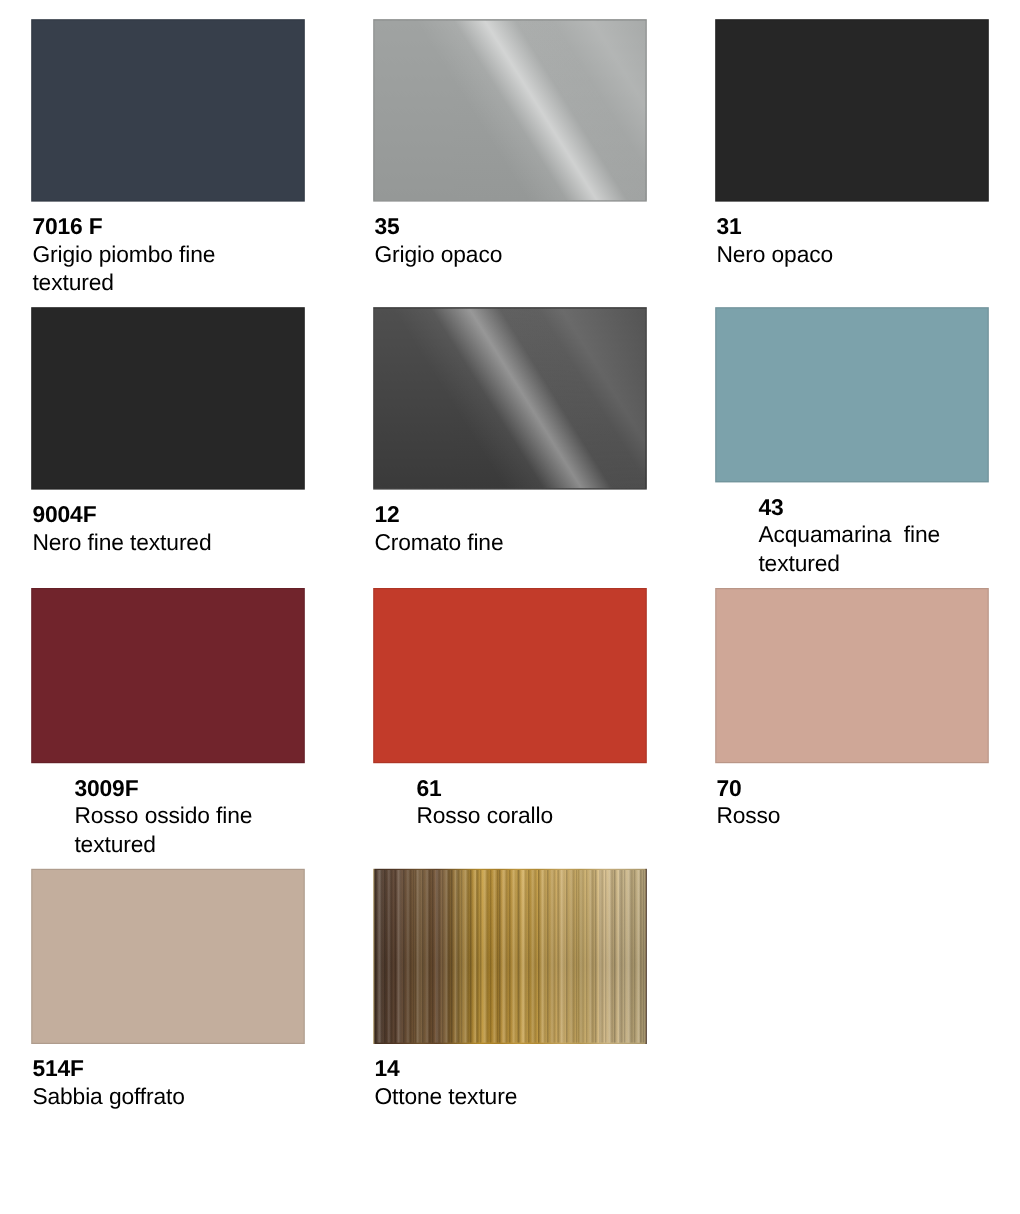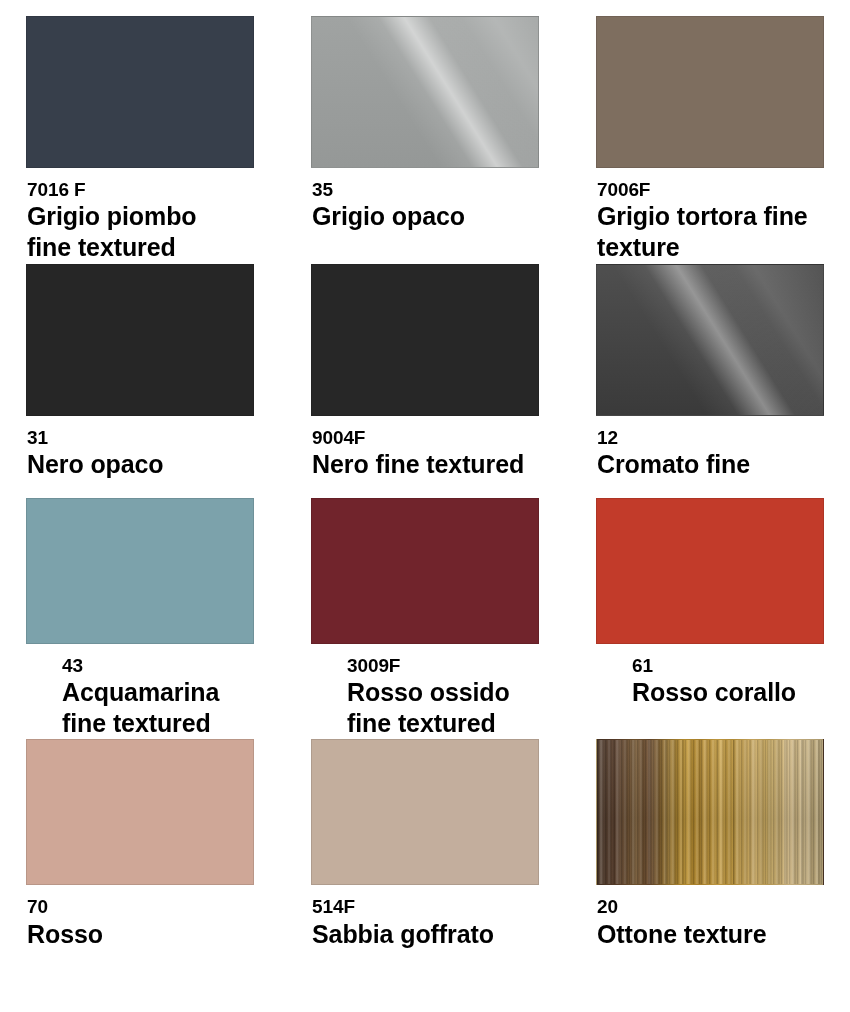--- a/index.html
+++ b/index.html
@@ -68,22 +68,22 @@
 
   .swatch-code {
     font-size: 19px;
     font-weight: bold;
     line-height: 1.22;
     letter-spacing: -0.1px;
     white-space: pre;
   }
 
   .swatch-name {
-    font-size: 25px;
-    font-weight: bold;
+    font-size: 19px;
+    font-weight: normal;
     line-height: 1.25;
     letter-spacing: -0.1px;
     max-width: 215px;
     white-space: pre-wrap;
   }
 
   .row-1 .swatch-meta { min-height: 78px; }
   .row-2 .swatch-meta { min-height: 72px; }
   .row-3 .swatch-meta { min-height: 78px; margin-left: 35px; }
   .row-4 .swatch-meta { min-height: 60px; }
@@ -105,27 +105,20 @@
     <div class="swatch-cell row-1">
       <div class="swatch-chip" id="chip-1" style="background: linear-gradient(rgb(160, 163, 162) 0%, rgb(149, 152, 151) 100%);">
         <div class="gloss-sheen" style="background: linear-gradient(58deg, rgba(255, 255, 255, 0) 40%, rgba(255, 255, 255, 0.1) 50%, rgba(255, 255, 255, 0.55) 58%, rgba(255, 255, 255, 0.12) 66%, rgba(255, 255, 255, 0) 76%), linear-gradient(58deg, rgba(255, 255, 255, 0) 66%, rgba(255, 255, 255, 0.22) 86%, rgba(255, 255, 255, 0.08) 100%);"></div>
       </div>
       <div class="swatch-meta">
         <div class="swatch-code">35</div>
         <div class="swatch-name">Grigio opaco</div>
       </div>
     </div>
 
-    <div class="swatch-cell row-1">
-      <div class="swatch-chip" id="chip-2" style="background: rgb(126, 110, 95);"></div>
-      <div class="swatch-meta">
-        <div class="swatch-code">7006F</div>
-        <div class="swatch-name">Grigio tortora fine texture</div>
-      </div>
-    </div>
 
     <div class="swatch-cell row-2">
       <div class="swatch-chip" id="chip-3" style="background: rgb(38, 38, 38);"></div>
       <div class="swatch-meta">
         <div class="swatch-code">31</div>
         <div class="swatch-name">Nero opaco</div>
       </div>
     </div>
 
     <div class="swatch-cell row-2">
@@ -184,19 +177,19 @@
         <div class="swatch-code">514F</div>
         <div class="swatch-name">Sabbia goffrato</div>
       </div>
     </div>
 
     <div class="swatch-cell row-4">
       <div class="swatch-chip tall" id="chip-11" style="background: linear-gradient(to right, rgb(74, 53, 38) 0%, rgb(92, 63, 43) 8%, rgb(122, 90, 50) 17%, rgb(107, 74, 44) 23%, rgb(154, 118, 48) 31%, rgb(199, 154, 51) 39%, rgb(185, 140, 46) 46%, rgb(211, 168, 71) 53%, rgb(196, 154, 60) 60%, rgb(217, 181, 104) 69%, rgb(201, 168, 90) 76%, rgb(220, 193, 137) 85%, rgb(207, 184, 133) 92%, rgb(189, 168, 119) 100%);">
         <div class="brass-texture" style="background: repeating-linear-gradient(to right, rgba(0, 0, 0, 0.22) 0px, rgba(0, 0, 0, 0) 2px, rgba(255, 255, 255, 0.16) 4px, rgba(0, 0, 0, 0.12) 6px, rgba(0, 0, 0, 0) 8px), repeating-linear-gradient(to right, rgba(0, 0, 0, 0.16) 0px, rgba(255, 255, 255, 0.1) 5px, rgba(0, 0, 0, 0.1) 11px, rgba(255, 255, 255, 0.05) 17px), linear-gradient(rgba(255, 255, 255, 0.05) 0%, rgba(0, 0, 0, 0.1) 55%, rgba(0, 0, 0, 0.04) 100%);"></div>
       </div>
       <div class="swatch-meta">
-        <div class="swatch-code">20</div>
+        <div class="swatch-code">14</div>
         <div class="swatch-name">Ottone texture</div>
       </div>
     </div>
 
   </div>
 </div>
 
 </body></html>

